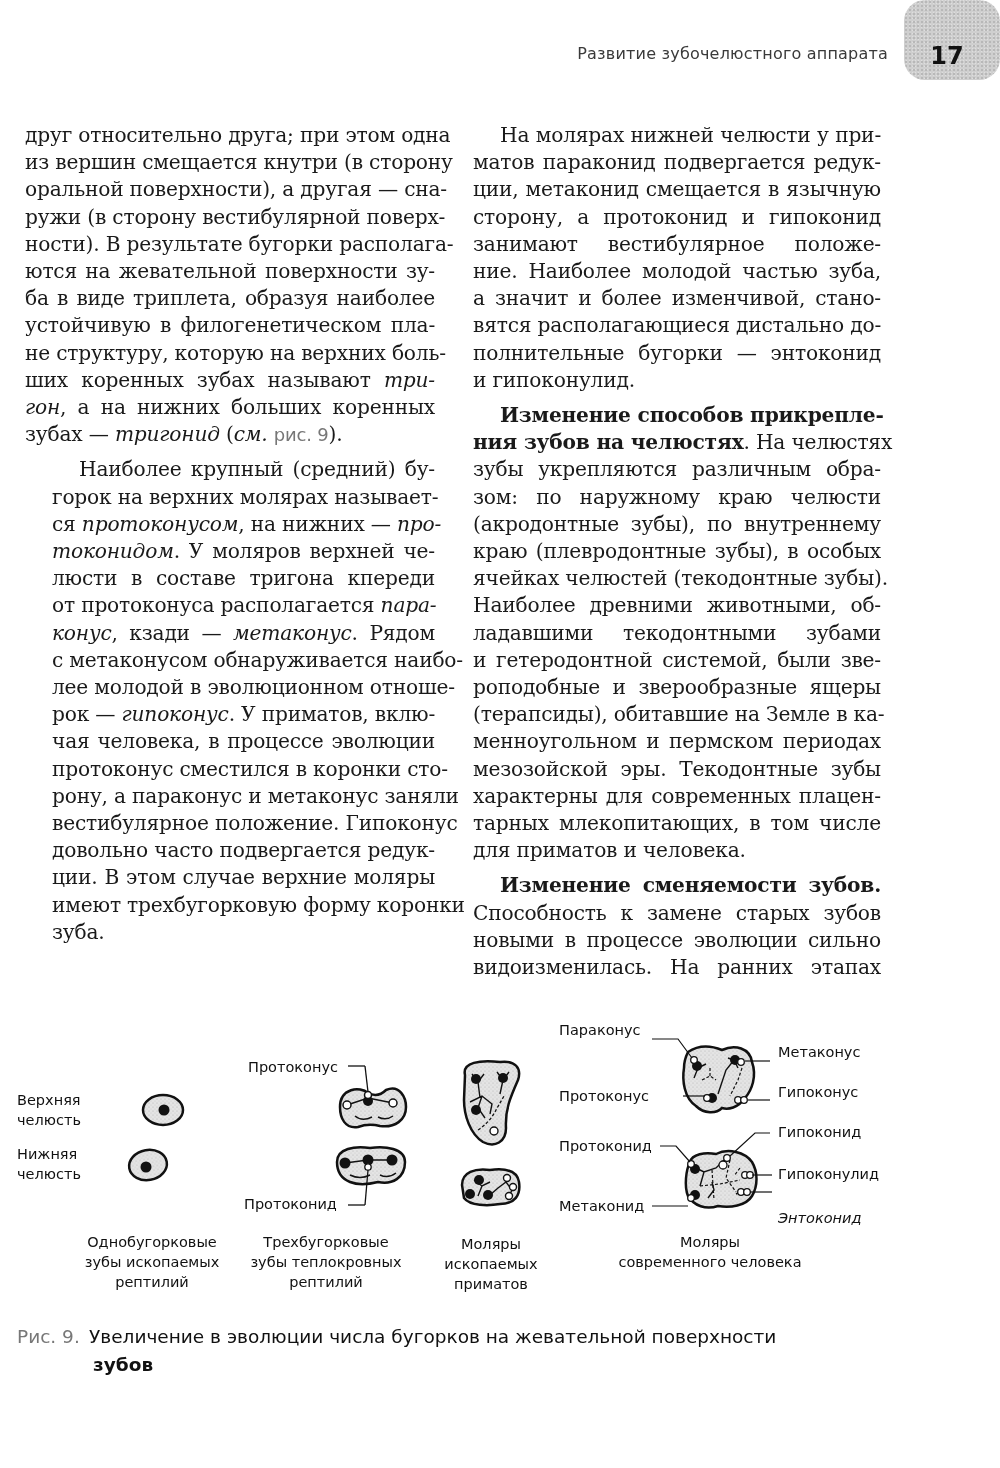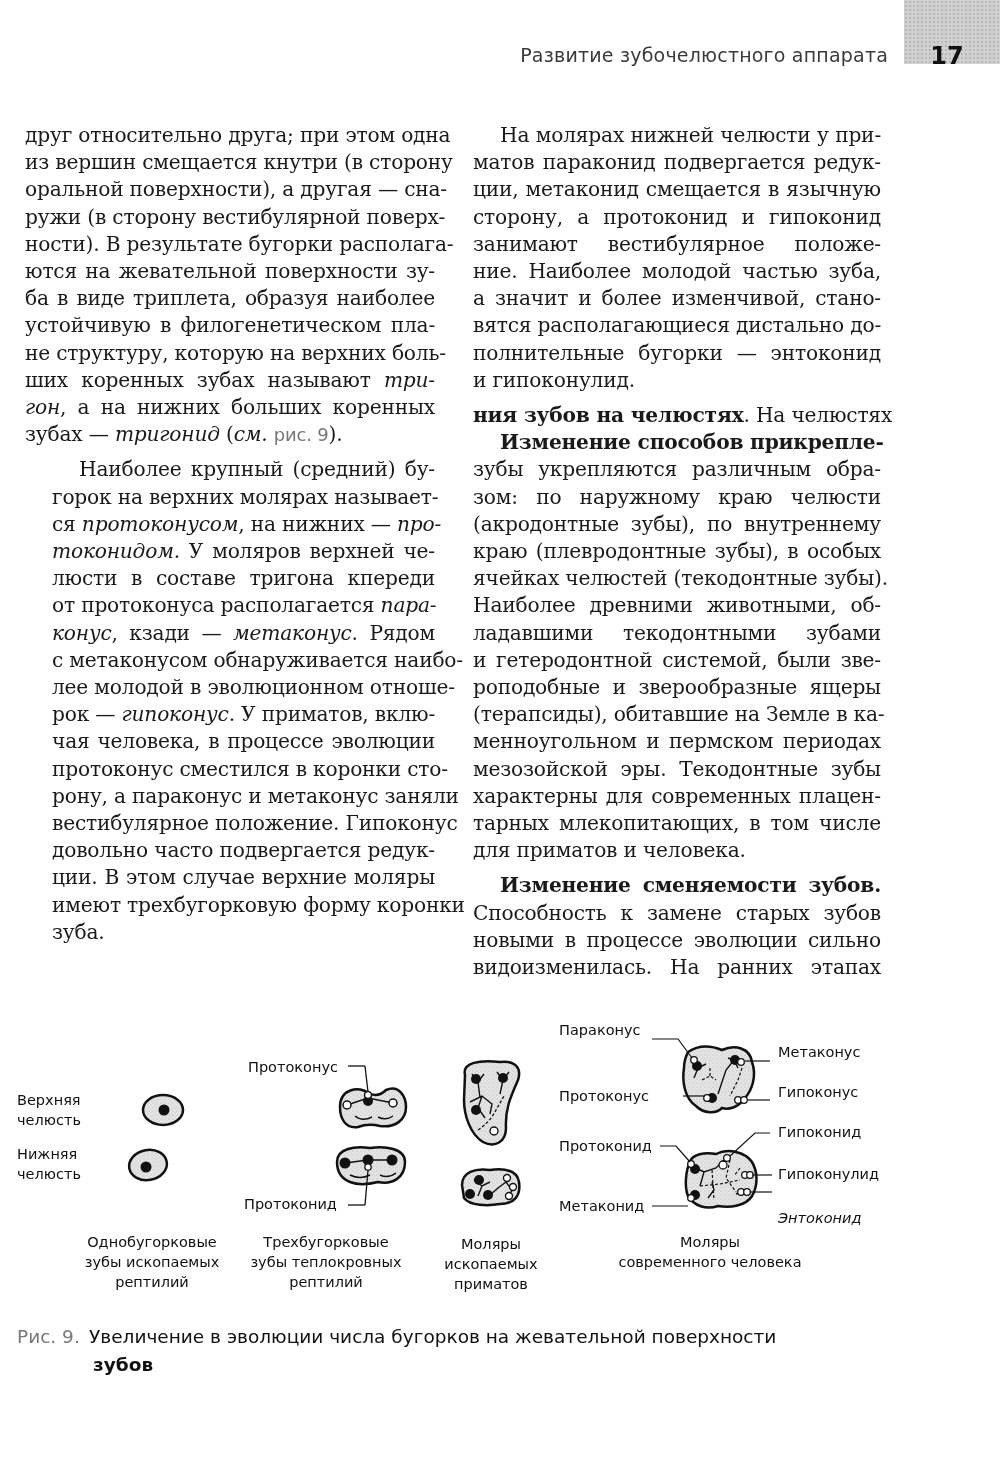--- a/index.html
+++ b/index.html
@@ -3,31 +3,32 @@
 <meta charset="utf-8">
 <style>
   html, body { margin: 0; padding: 0; }
   body {
     width: 1000px; height: 1468px; position: relative; overflow: hidden;
     background: #ffffff; color: #1a1a1a;
     font-family: "DejaVu Serif", serif;
   }
   .header-title {
     position: absolute; top: 44px; right: 112px;
-    font-family: "DejaVu Sans", sans-serif; font-size: 19px; color: #3a3a3a;
+    font-family: "DejaVu Sans", sans-serif; font-size: 16px; color: #3a3a3a;
     letter-spacing: 0.2px;
   }
   .page-tab {
-    position: absolute; top: 0; right: 0; width: 96px; height: 64px;
+    position: absolute; top: 0; right: 0; width: 96px; height: 80px;
     background: #cfcfcf;
     background-image:
       radial-gradient(#b8b8b8 1px, transparent 1px),
       radial-gradient(#dedede 1px, transparent 1px);
     background-size: 4px 4px, 3px 3px;
     background-position: 0 0, 1px 2px;
+    border-radius: 21px;
   }
   .page-number {
     position: absolute; top: 42px; left: 0; width: 86px; text-align: center;
     font-family: "DejaVu Sans", sans-serif; font-weight: bold; font-size: 24px; color: #111;
   }
   .column {
     position: absolute; top: 114px; width: 426px;
     font-size: 20.2px; line-height: 27.2px; text-align: justify;
     letter-spacing: -0.2px;
   }
@@ -109,22 +110,22 @@
     <span class="line">ции, метаконид смещается в язычную</span>
     <span class="line">сторону, а протоконид и гипоконид</span>
     <span class="line">занимают вестибулярное положе-</span>
     <span class="line">ние. Наиболее молодой частью зуба,</span>
     <span class="line">а значит и более изменчивой, стано-</span>
     <span class="line">вятся располагающиеся дистально до-</span>
     <span class="line">полнительные бугорки — энтоконид</span>
     <span class="line last">и гипоконулид.</span>
   </p>
   <p>
+    <span class="line" style="padding-left:27px;"><b>Изменение способов прикрепле-</b></span>
     <span class="line"><b>ния зубов на челюстях</b><span>. На челюстях</span></span>
-    <span class="line" style="padding-left:27px;"><b>Изменение способов прикрепле-</b></span>
     <span class="line">зубы укрепляются различным обра-</span>
     <span class="line">зом: по наружному краю челюсти</span>
     <span class="line">(акродонтные зубы), по внутреннему</span>
     <span class="line">краю (плевродонтные зубы), в особых</span>
     <span class="line">ячейках челюстей (текодонтные зубы).</span>
     <span class="line">Наиболее древними животными, об-</span>
     <span class="line">ладавшими текодонтными зубами</span>
     <span class="line">и гетеродонтной системой, были зве-</span>
     <span class="line">роподобные и зверообразные ящеры</span>
     <span class="line">(терапсиды), обитавшие на Земле в ка-</span>

